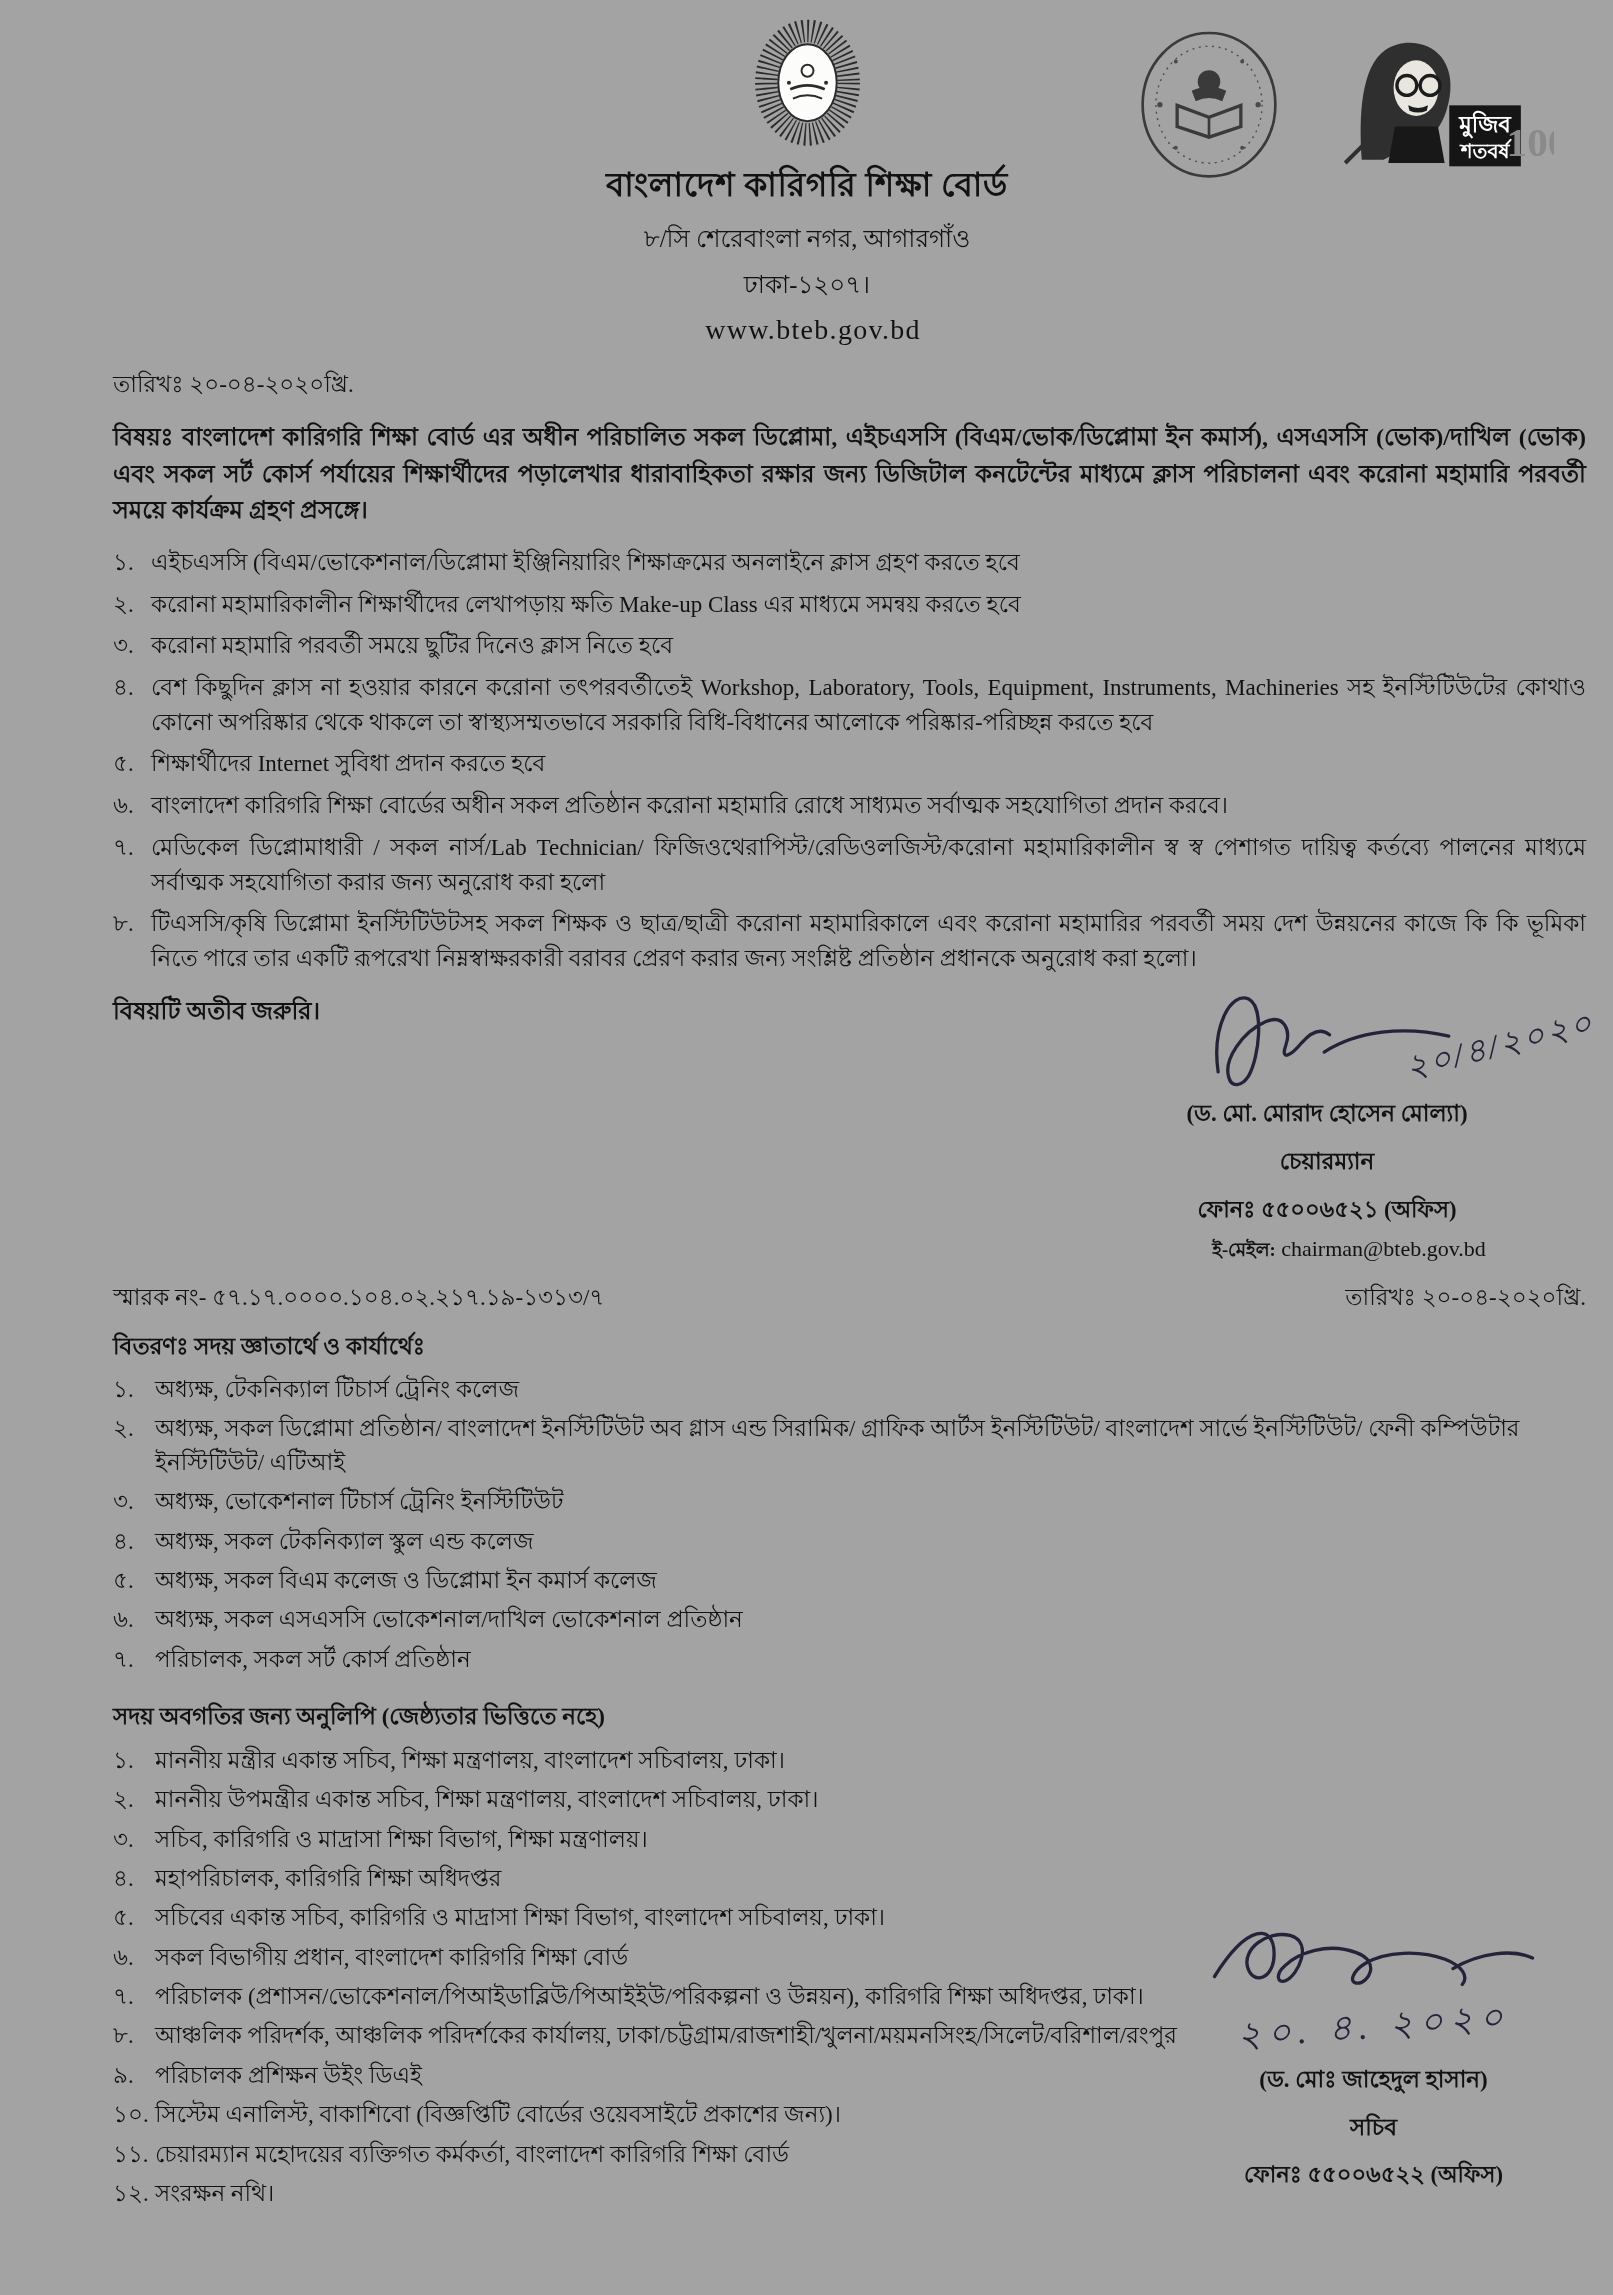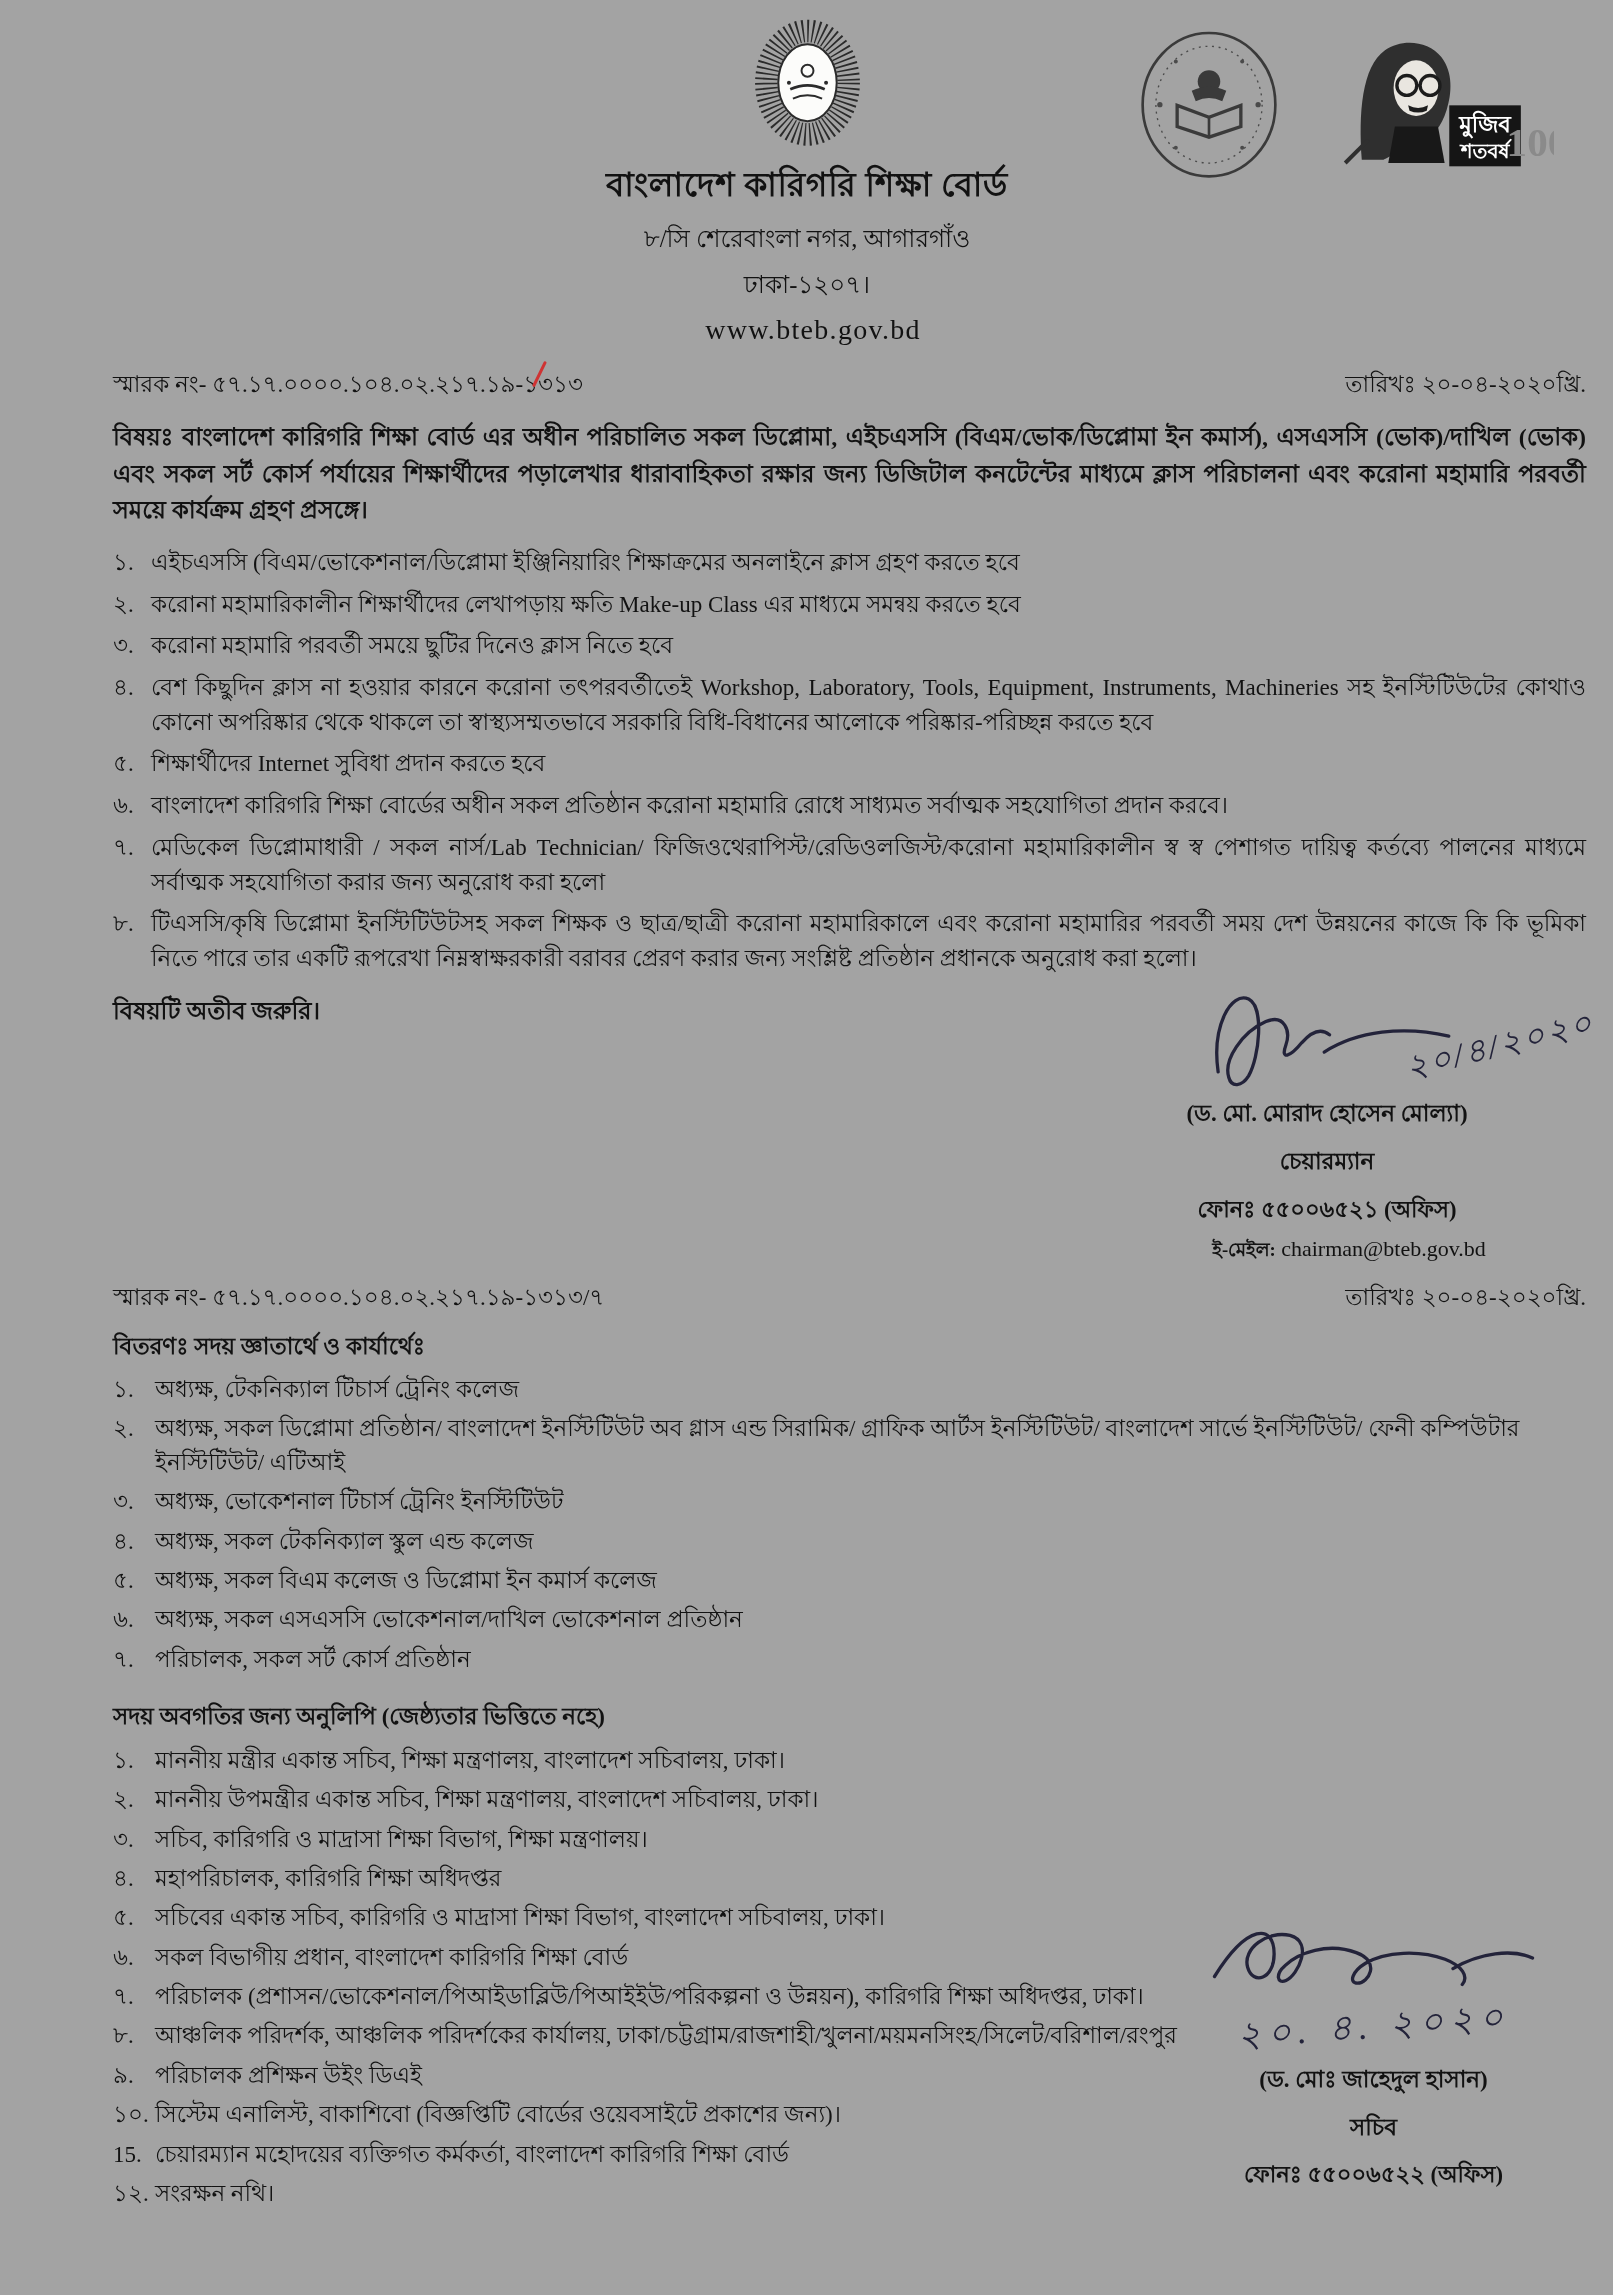--- a/index.html
+++ b/index.html
@@ -108,21 +108,20 @@
     </span>
     <h1 class="org-name">বাংলাদেশ কারিগরি শিক্ষা বোর্ড</h1>
     <div class="addr">৮/সি শেরেবাংলা নগর, আগারগাঁও</div>
     <div class="addr">ঢাকা-১২০৭।</div>
     <div class="website">www.bteb.gov.bd</div>
   </div>
 
   <div class="content">
 
     <div class="memo-row">
-      <span class="memo-label"><span>স্মারক নং- ৫৭.১৭.০০০০.১০৪.০২.২১৭.১৯-১৩১৩</span><span class="pen-mark"></span></span>
       <span>তারিখঃ ২০-০৪-২০২০খ্রি.</span>
     </div>
 
     <p class="subject">বিষয়ঃ বাংলাদেশ কারিগরি শিক্ষা বোর্ড এর অধীন পরিচালিত সকল ডিপ্লোমা, এইচএসসি (বিএম/ভোক/ডিপ্লোমা ইন কমার্স), এসএসসি (ভোক)/দাখিল (ভোক) এবং সকল সর্ট কোর্স পর্যায়ের শিক্ষার্থীদের পড়ালেখার ধারাবাহিকতা রক্ষার জন্য ডিজিটাল কনটেন্টের মাধ্যমে ক্লাস পরিচালনা এবং করোনা মহামারি পরবর্তী সময়ে কার্যক্রম গ্রহণ প্রসঙ্গে।</p>
 
 
     <ol class="inst-list">
       <li>
           <span class="num">১.</span>
           <span class="txt">এইচএসসি (বিএম/ভোকেশনাল/ডিপ্লোমা ইঞ্জিনিয়ারিং শিক্ষাক্রমের অনলাইনে ক্লাস গ্রহণ করতে হবে</span>
@@ -246,21 +245,21 @@
           </li>
         <li>
             <span class="num">৯.</span>
             <span class="txt">পরিচালক প্রশিক্ষন উইং ডিএই</span>
           </li>
         <li>
             <span class="num">১০.</span>
             <span class="txt">সিস্টেম এনালিস্ট, বাকাশিবো (বিজ্ঞপ্তিটি বোর্ডের ওয়েবসাইটে প্রকাশের জন্য)।</span>
           </li>
         <li>
-            <span class="num">15.</span>
+            <span class="num">১১.</span>
             <span class="txt">চেয়ারম্যান মহোদয়ের ব্যক্তিগত কর্মকর্তা, বাংলাদেশ কারিগরি শিক্ষা বোর্ড</span>
           </li>
         <li>
             <span class="num">১২.</span>
             <span class="txt">সংরক্ষন নথি।</span>
           </li>
       </ol>
 
       <div class="sign-secretary">
         <svg class="sig-svg" width="345" height="106" viewBox="0 0 520 160">

